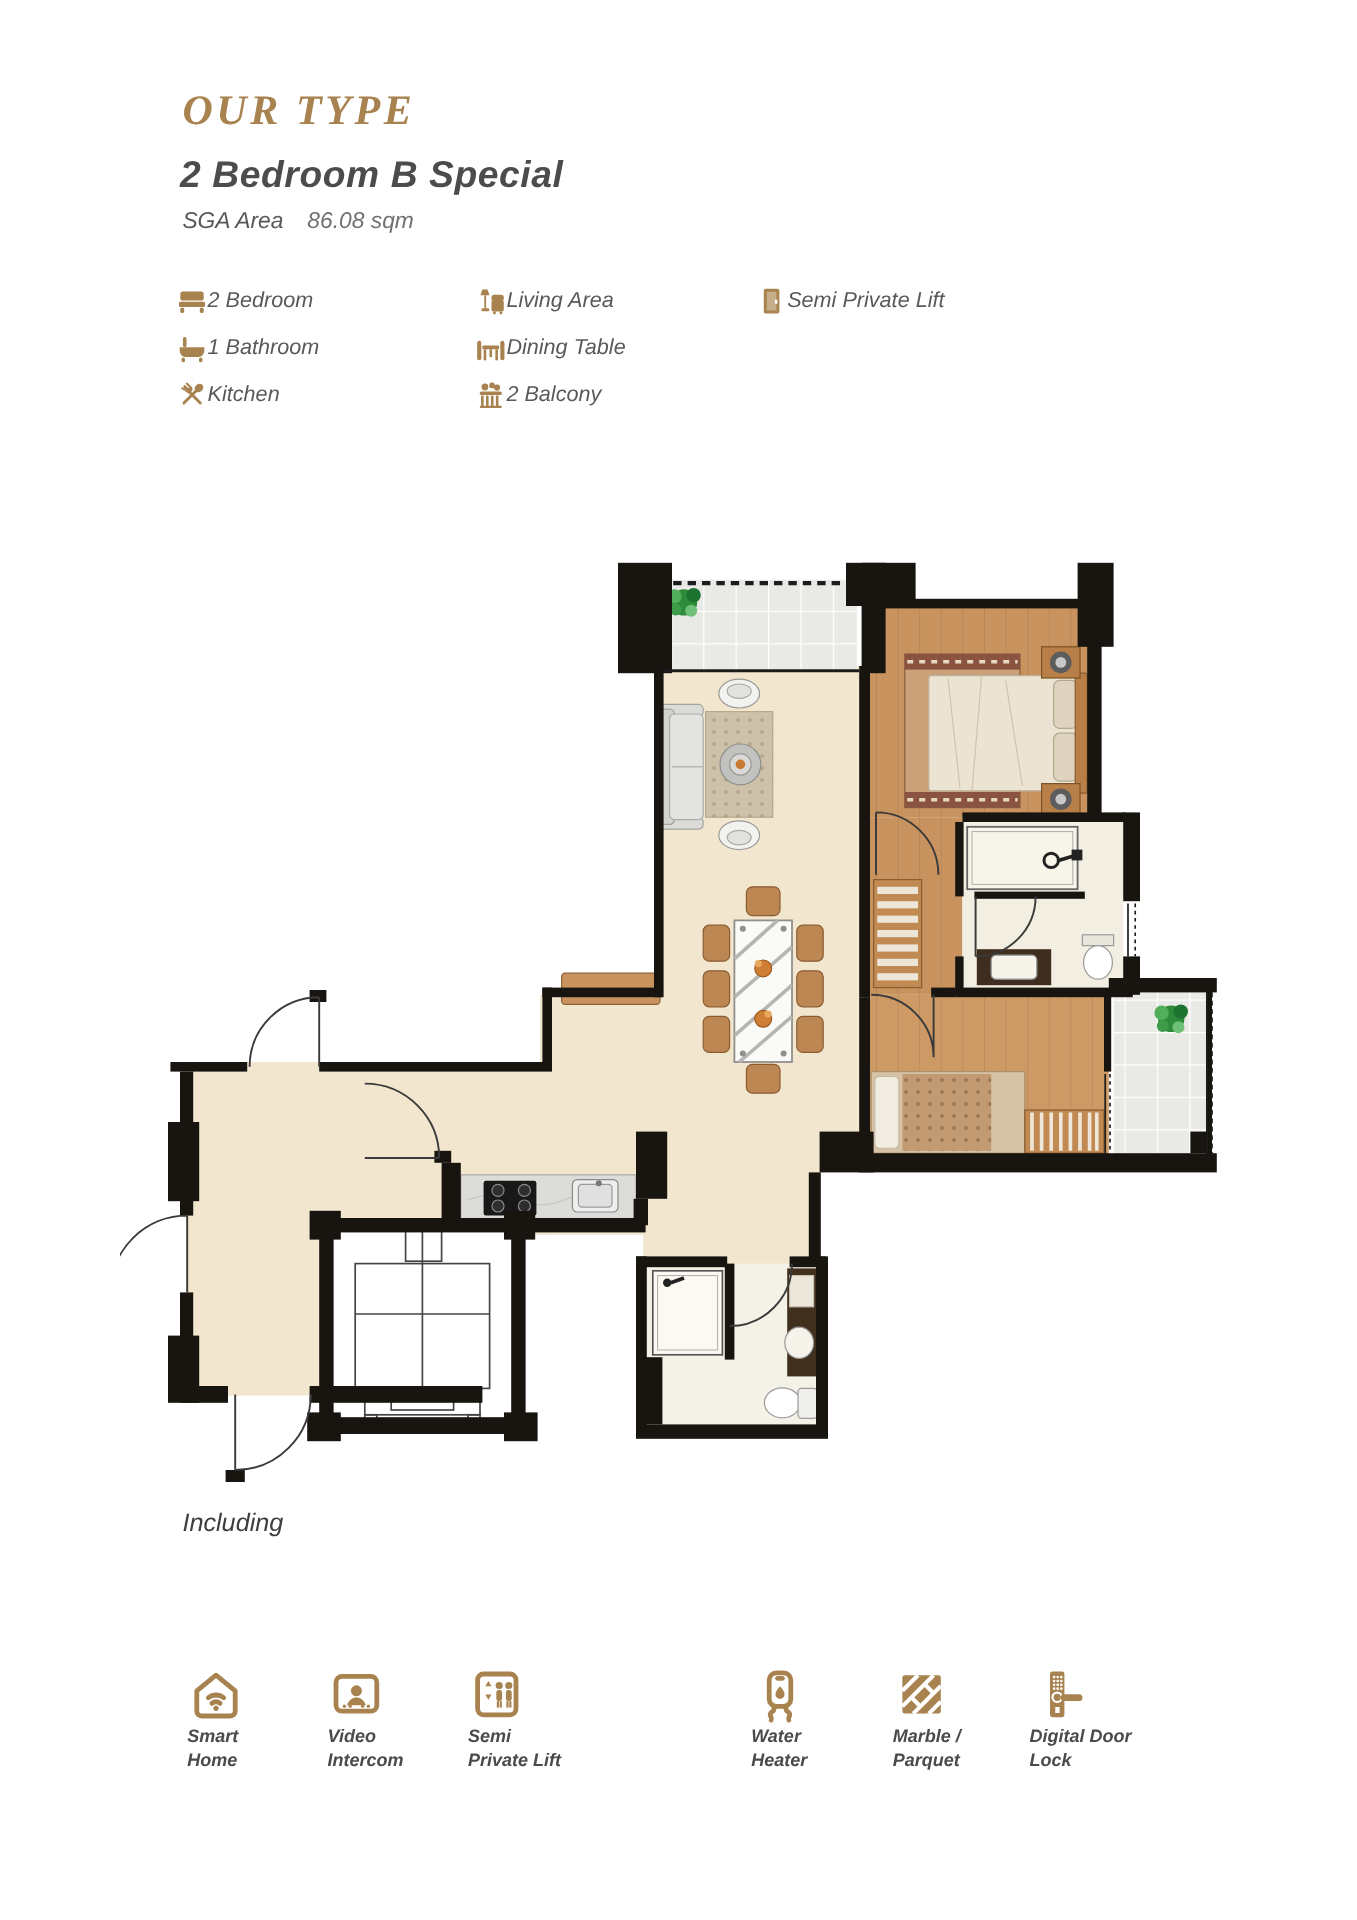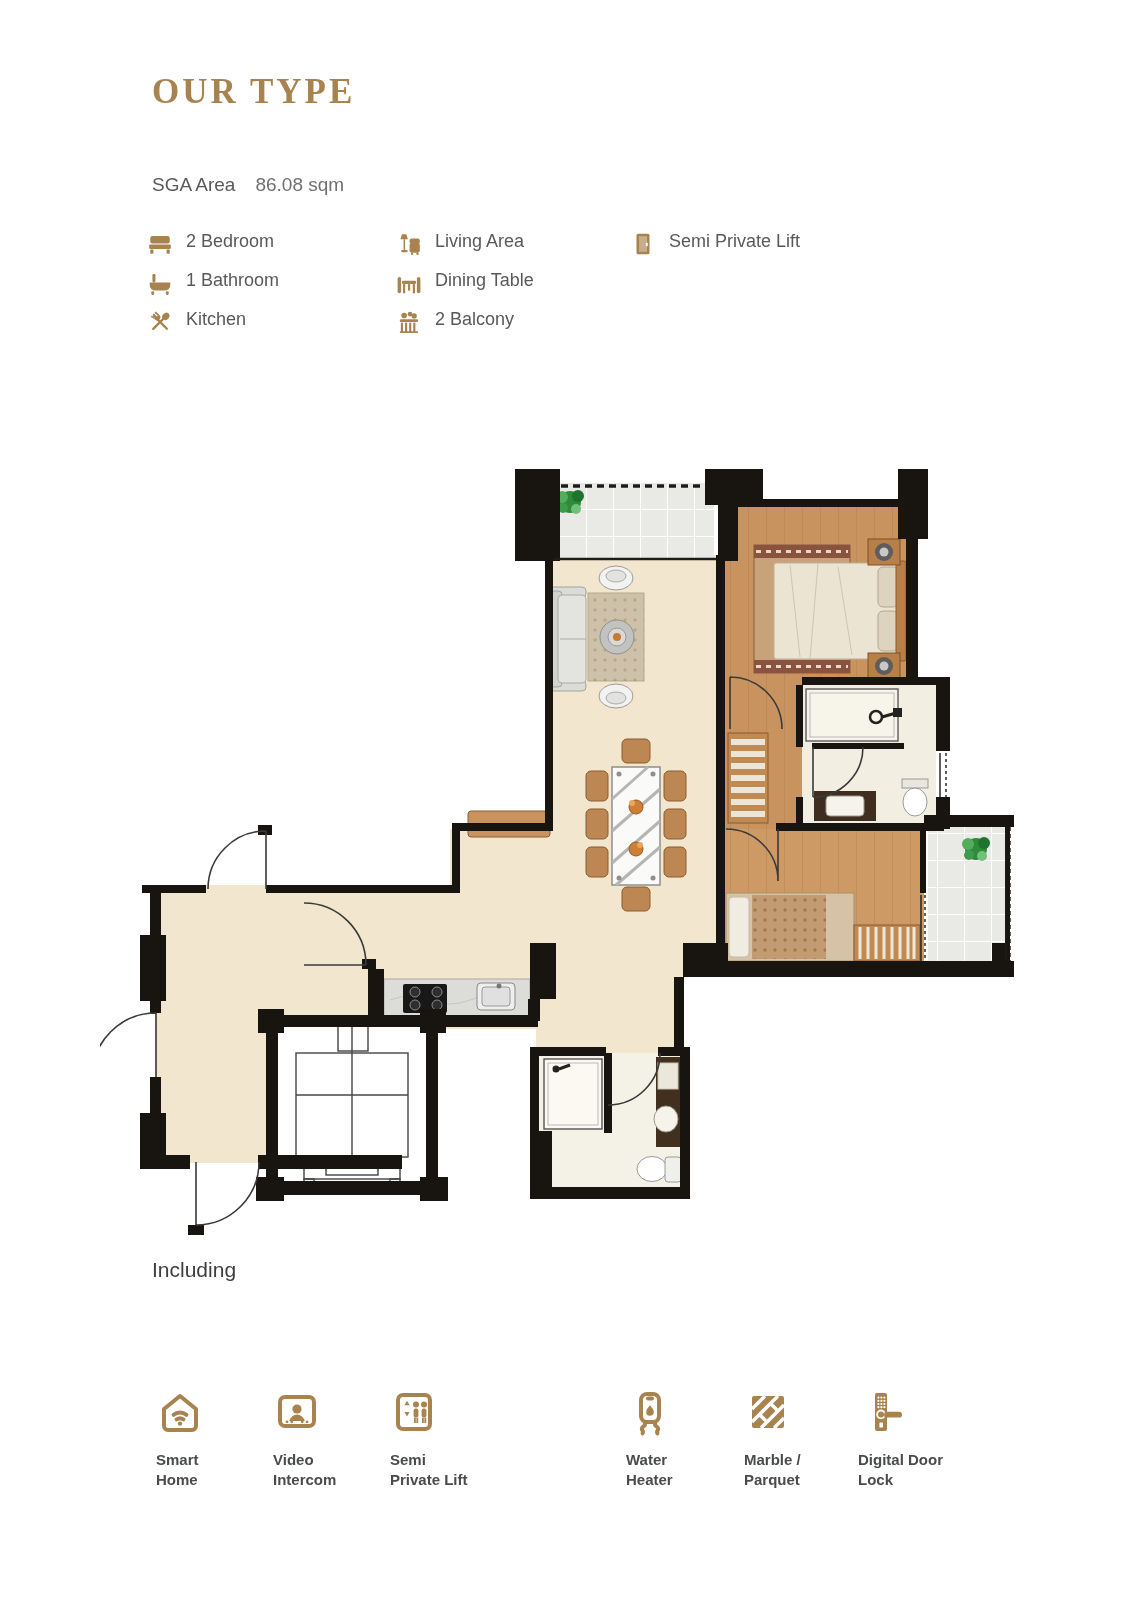--- a/index.html
+++ b/index.html
@@ -1,48 +1,49 @@
 <!DOCTYPE html>
 <html style="--gold: #A8834F; --title-text: #4B4C4E; --body-text: #58595B; --muted-text: #6F7072; --wall: #181410; --floor-marble: #F2E7CE; --floor-wood: #C8935F; --floor-wood2: #CD9A66; --balcony-tile: #E9E9E6; --bath-floor: #F2EEE1; --furniture-tan: #BD8753; --counter-gray: #DCDCD8;"><head>
 <meta charset="utf-8">
 <style>
   html,body{margin:0;padding:0;background:#fff;}
   .page{position:relative;width:1098px;height:1600px;background:#ffffff;overflow:hidden;
-        font-family:"Liberation Sans",sans-serif;}
+        font-family:"Liberation Sans",sans-serif;font-style:italic;}
   
   .eyebrow{position:absolute;left:152px;top:72px;font-family:"Liberation Serif",serif;
            font-size:35px;font-weight:700;letter-spacing:3px;color:var(--gold,#A8834F);}
   .title{position:absolute;left:150px;top:128px;font-size:31px;font-weight:700;
          color:var(--title-text,#4B4C4E);letter-spacing:.5px;}
   .area{position:absolute;left:152px;top:174px;font-size:19px;color:var(--muted-text,#6F7072);}
   .area b{font-weight:400;color:var(--body-text,#58595B);margin-right:20px;}
   
   .features{position:absolute;left:147px;top:231px;width:800px;height:125px;}
   .fcol{position:absolute;top:0;}
   #fcol1{left:0}#fcol2{left:249px}#fcol3{left:483px}
-  .feat{display:flex;height:39px;gap:13px;}
+  .feat{display:flex;align-items:center;height:39px;}
   .fi{width:26px;height:26px;flex:0 0 26px;color:var(--gold,#A8834F);}
   .fi svg{width:26px;height:26px;display:block;}
   .fl{font-size:18px;color:var(--body-text,#58595B);white-space:nowrap;}
   
   .plan{position:absolute;left:100px;top:455px;width:931px;height:795px;}
   
   .inc-head{position:absolute;left:152px;top:1258px;font-size:21px;color:#3D3E40;}
   .inc-items{position:absolute;left:0;top:1388px;width:1131px;height:130px;}
   .inc{position:absolute;width:108px;top:0;}
   .inc .ii{width:48px;height:48px;color:var(--gold,#A8834F);}
   .inc .ii svg{width:48px;height:48px;display:block;}
-  .inc .il{margin-top:14px;font-size:15px;font-weight:700;color:#4A4B4D;line-height:1.3;}
+  .inc .il{margin-top:2px;font-size:15px;font-weight:700;color:#4A4B4D;line-height:1.3;}
 </style>
 </head>
 <body>
 
 <div class="page">
 
   <div class="eyebrow">OUR TYPE</div>
+  <div class="title">2 Bedroom B Special</div>
   <div class="area"><b>SGA Area</b><span>86.08 sqm</span></div>
 
   <div class="features">
     <div class="fcol" id="fcol1">
       <div class="feat">
         <span class="fi">
           <svg viewBox="0 0 24 24" fill="currentColor">
               <rect x="3" y="4.5" width="18" height="7" rx="2"></rect>
               <rect x="2" y="12.5" width="20" height="4" rx="1"></rect>
               <rect x="3" y="17" width="3" height="4" rx="1"></rect>

